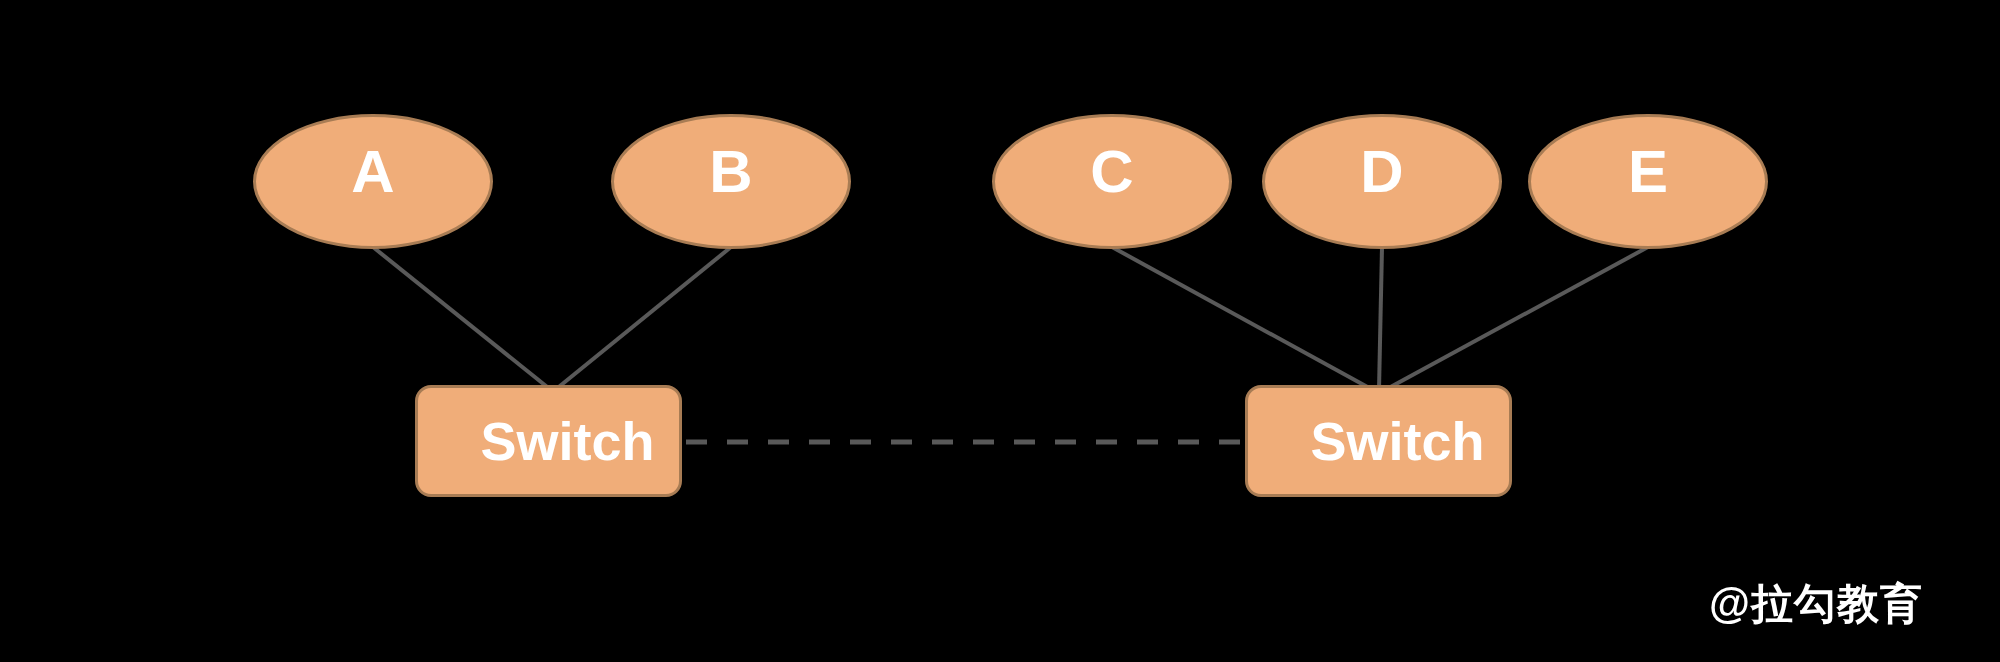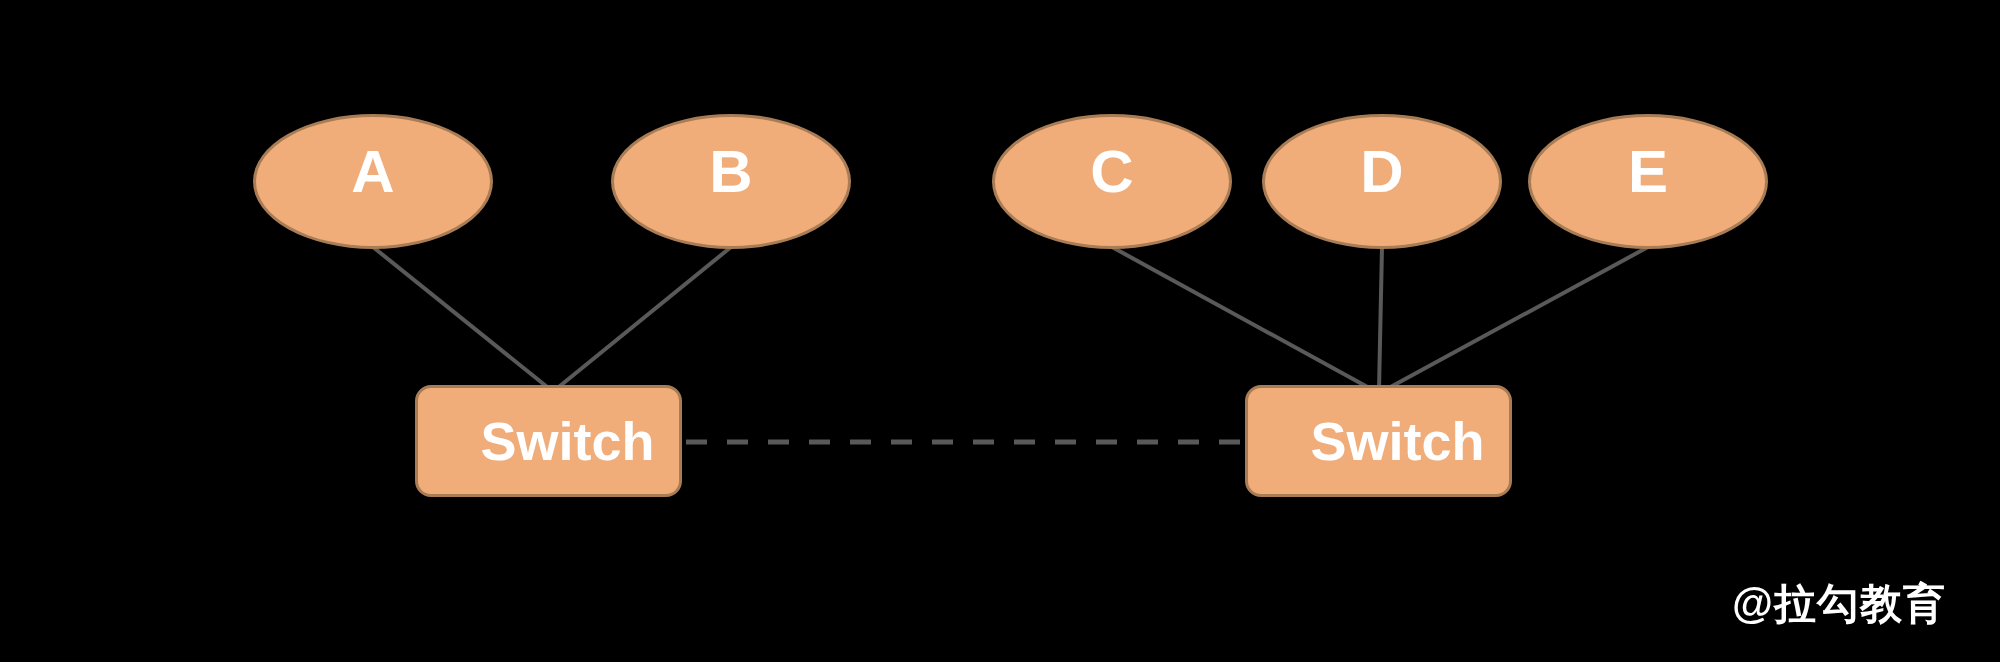--- a/index.html
+++ b/index.html
@@ -64,21 +64,21 @@
     top: 385px;
     border-radius: 16px;
     font-size: 54px;
     padding-left: 38px;
   }
   .switch-1 { left: 415px; }
   .switch-2 { left: 1245px; }
   .watermark {
     position: absolute;
     z-index: 3;
-    right: 54px;
+    right: 77px;
     top: 576px;
     color: var(--watermark);
     font-size: 42px;
     font-weight: bold;
     letter-spacing: 1px;
   }
 </style>
 </head>
 <body>
 

